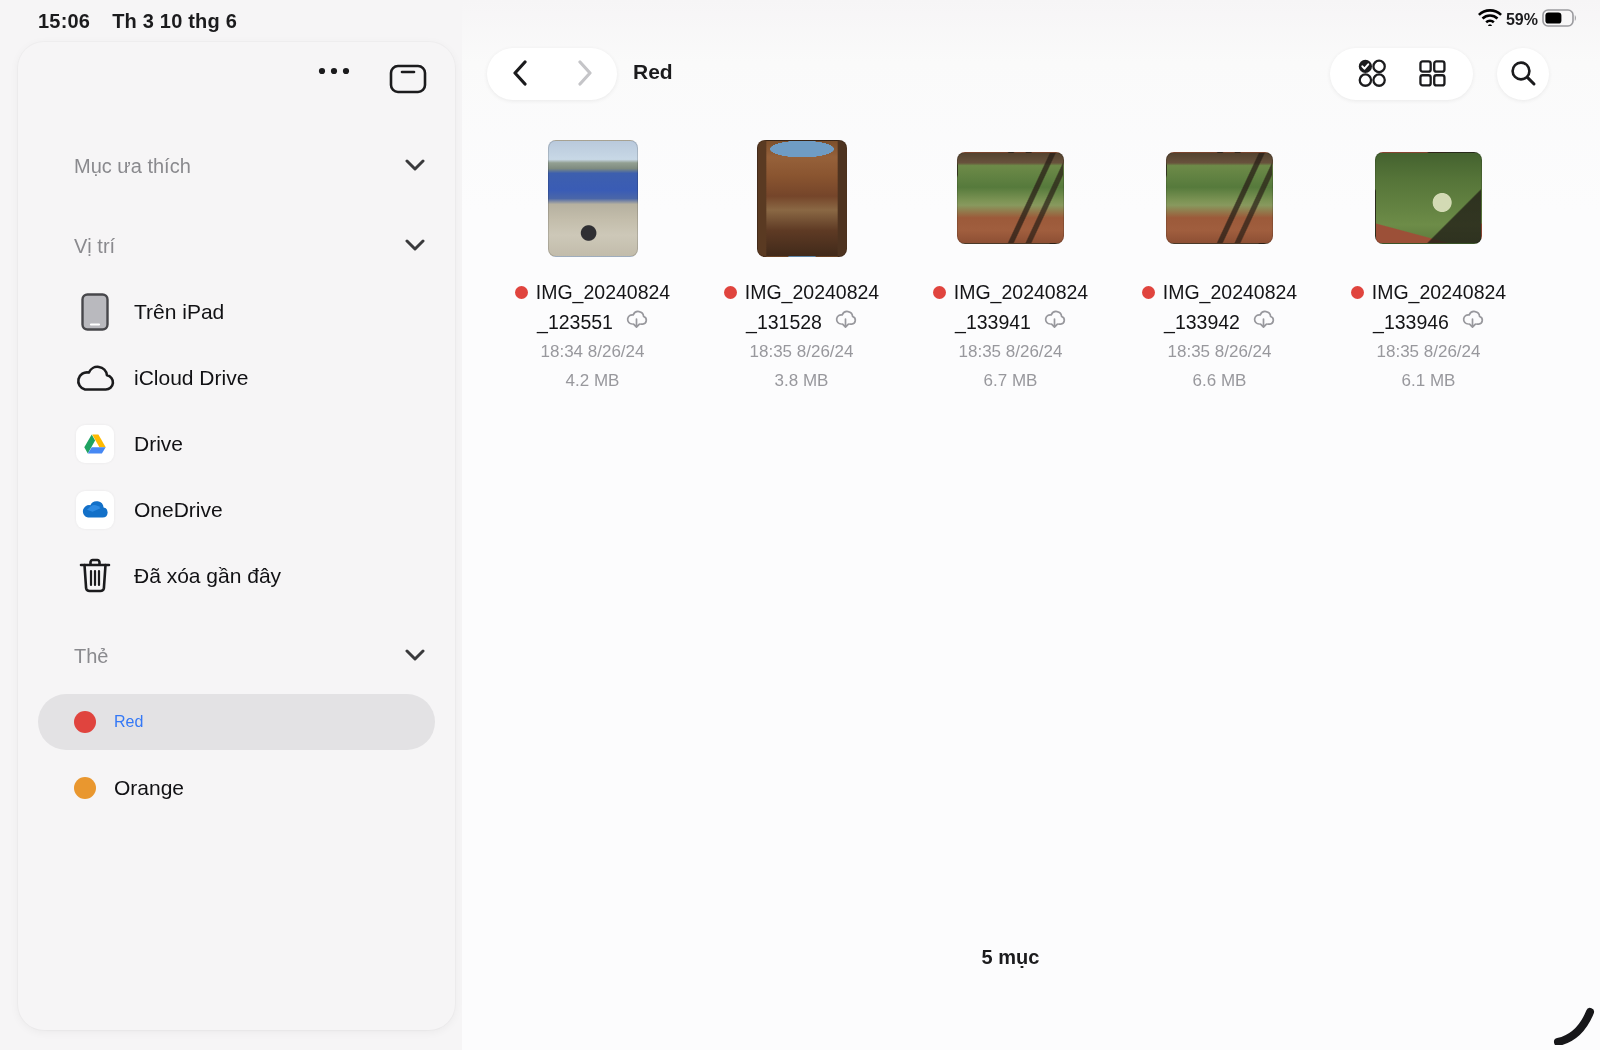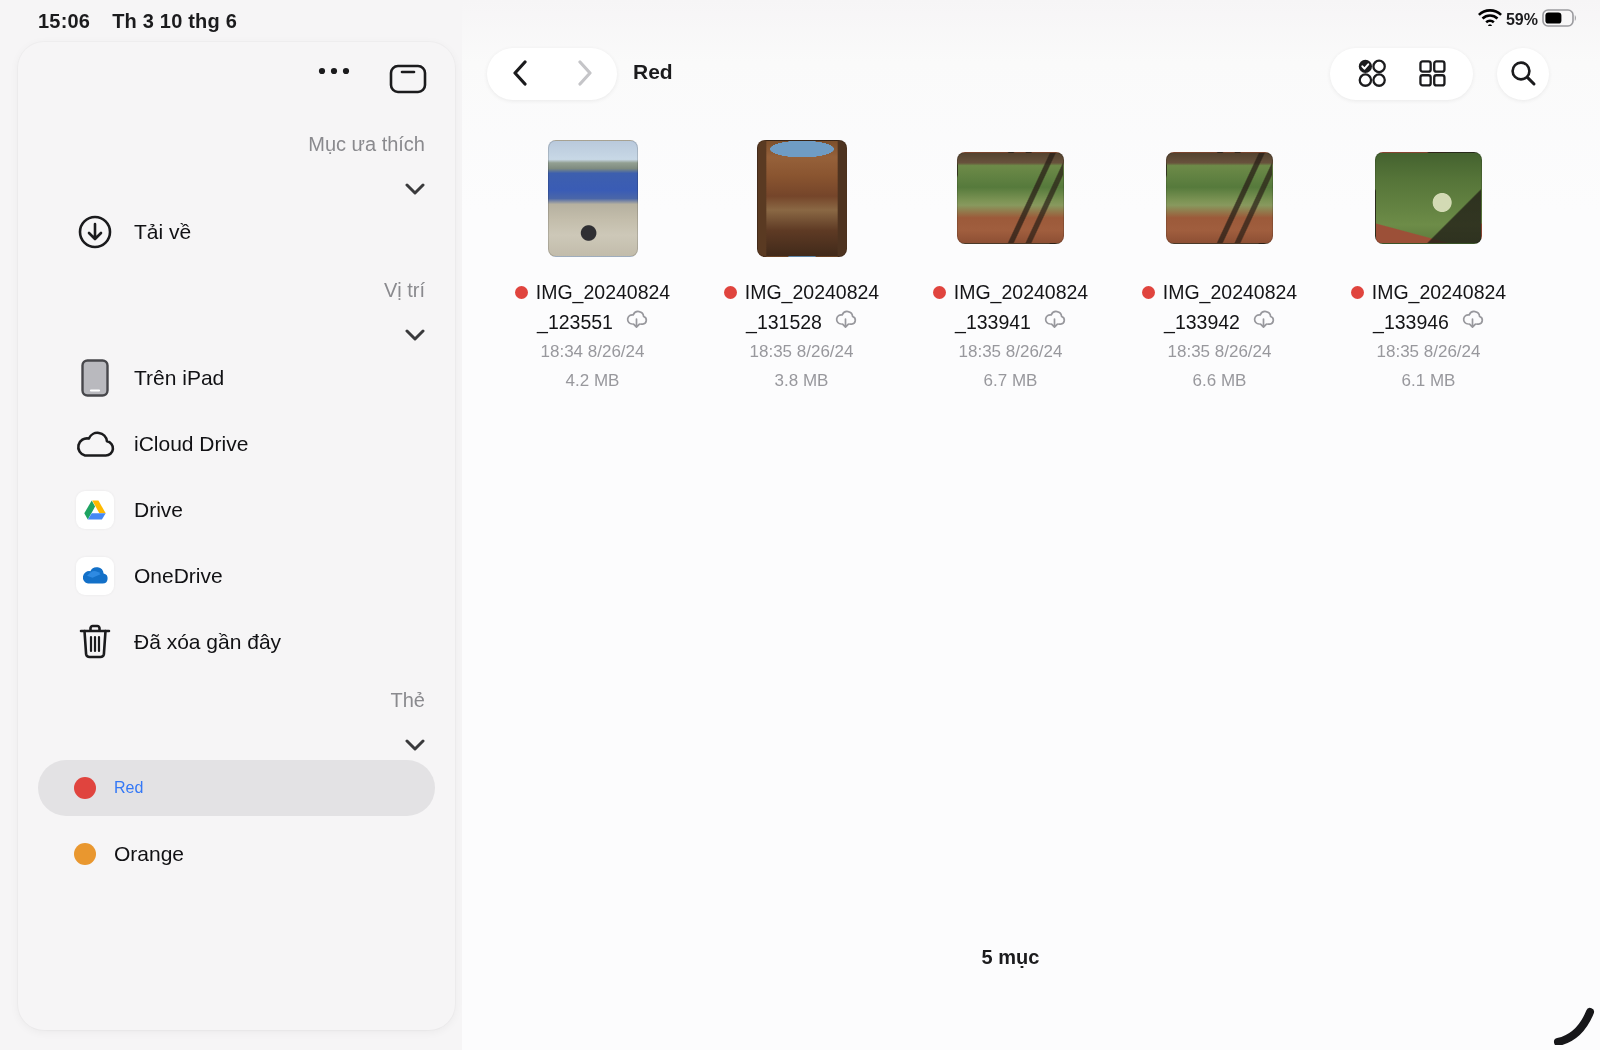--- a/index.html
+++ b/index.html
@@ -23,21 +23,21 @@
     position:absolute; left:18px; top:42px; width:437px; height:988px;
     background:#f6f5f6; border-radius:26px;
     box-shadow:0 2px 10px rgba(0,0,0,.05), 0 0 0 1px rgba(0,0,0,.02);
     z-index:4; overflow:hidden;
   }
   .sb-header { height:77px; display:flex; justify-content:flex-end; align-items:flex-start; padding:20px 26px 0 0; gap:34px; }
   .icon-btn { border:none; background:none; cursor:pointer; display:flex; align-items:center; justify-content:center; padding:2px; }
   .srow { height:66px; display:flex; align-items:center; padding-left:56px; position:relative; cursor:pointer; }
   .srow .ic { width:42px; height:42px; display:flex; align-items:center; justify-content:center; margin-right:18px; flex:0 0 42px; }
   .srow .lbl { font-size:21px; color:#111114; }
-  .sec { height:66px; margin-top:14px; display:flex; align-items:flex-end; padding:0 30px 0 56px; justify-content:space-between;flex-direction:column; }
+  .sec { height:66px; margin-top:14px; display:flex; align-items:center; padding:0 30px 0 56px; justify-content:space-between; }
   .sec .t { font-size:20px; color:#8a8a8e; }
   .row-sel { margin:5px 20px; height:56px; border-radius:28px; background:#e3e2e4; display:flex; align-items:center; padding-left:36px; cursor:pointer; }
   .row-sel .lbl { color:#3478F6; font-weight:500; }
   .tag-dot { width:22px; height:22px; border-radius:50%; margin-right:18px; flex:0 0 22px; }
   .dot-red { background:#E0443E; }
   .dot-orange { background:#E9972F; }
   .tile { width:38px; height:38px; border-radius:9px; background:#fff; display:flex; align-items:center; justify-content:center; box-shadow:0 0 3px rgba(0,0,0,.06); }
   
   .navpill {
     position:absolute; left:487px; top:48px; width:130px; height:52px;
@@ -139,29 +139,20 @@
 
   <div class="sec">
     <span class="t">Mục ưa thích</span>
     <span>
       <svg width="20" height="12" viewBox="0 0 20 12">
           <path d="M2 2l8 8 8-8" fill="none" stroke="#3a3a3c" stroke-width="3" stroke-linecap="round" stroke-linejoin="round"></path>
         </svg>
     </span>
   </div>
 
-  <div class="srow">
-    <span class="ic">
-      <svg width="38" height="38" viewBox="0 0 38 38">
-          <circle cx="19" cy="19" r="15" fill="none" stroke="#1b1b1d" stroke-width="2.6"></circle>
-          <path d="M19 11v14M13 20l6 6 6-6" fill="none" stroke="#1b1b1d" stroke-width="2.6" stroke-linecap="round" stroke-linejoin="round"></path>
-        </svg>
-    </span>
-    <span class="lbl">Tải về</span>
-  </div>
 
   <div class="sec">
     <span class="t">Vị trí</span>
     <span>
       <svg width="20" height="12" viewBox="0 0 20 12">
           <path d="M2 2l8 8 8-8" fill="none" stroke="#3a3a3c" stroke-width="3" stroke-linecap="round" stroke-linejoin="round"></path>
         </svg>
     </span>
   </div>
 

